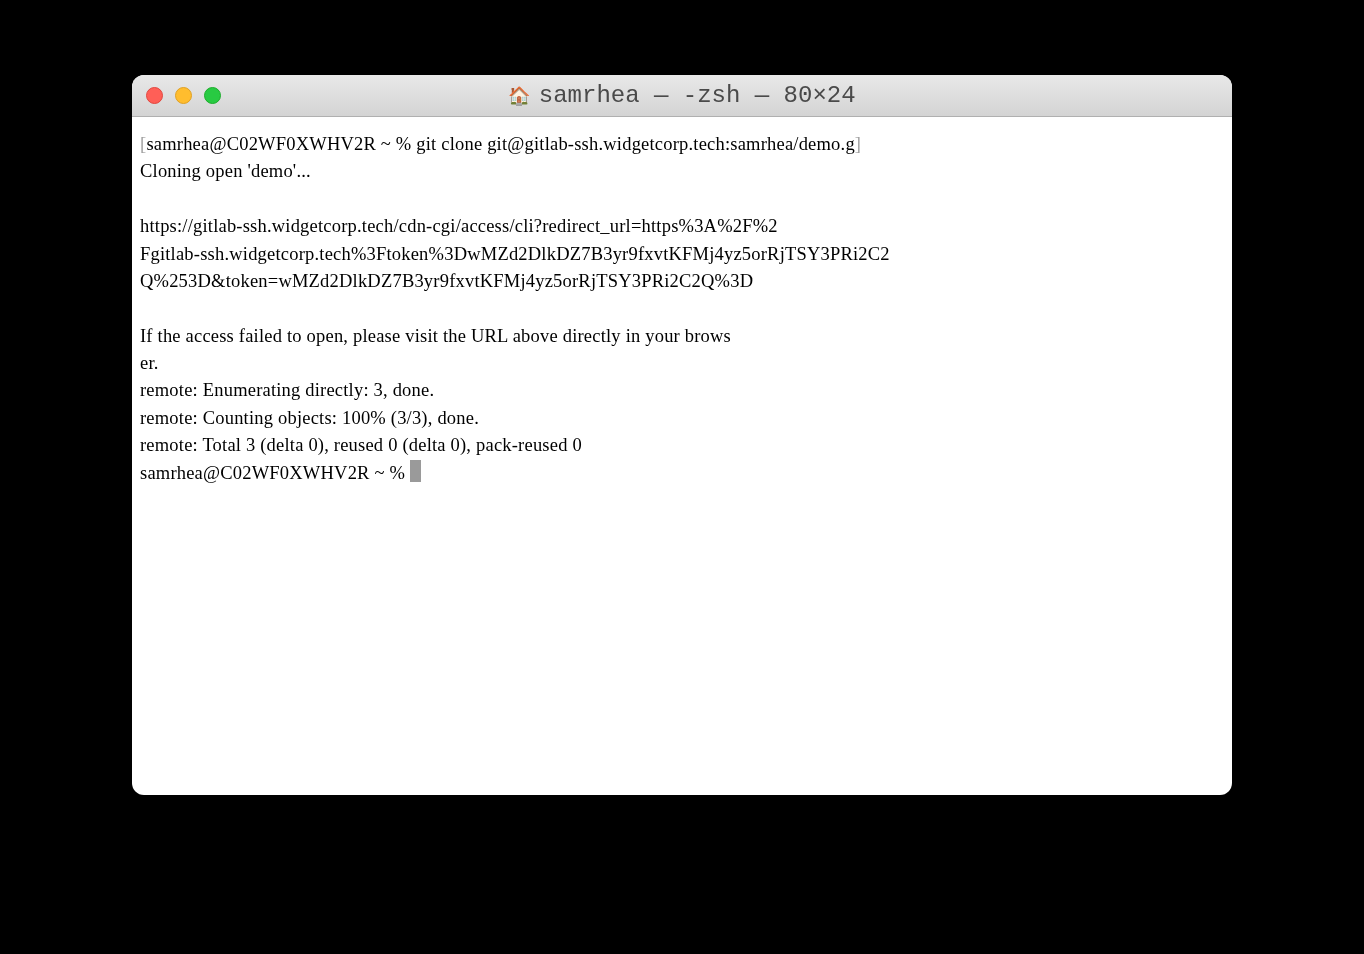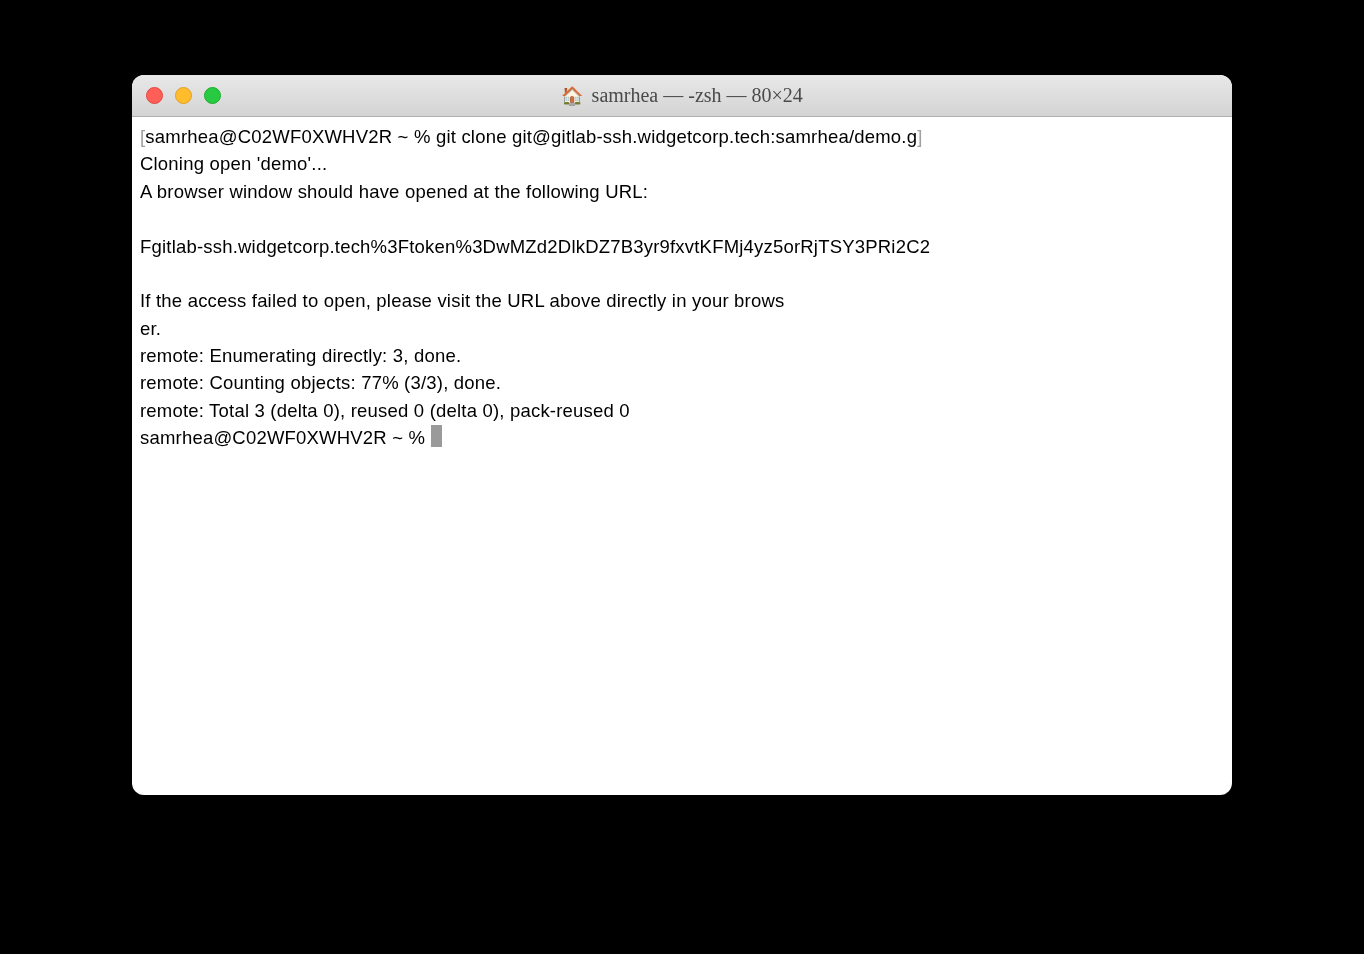--- a/index.html
+++ b/index.html
@@ -75,36 +75,37 @@
       align-items: center;
       gap: 8px;
     }
     
     .title-icon {
       font-size: 18px;
       line-height: 1;
     }
     
     .title-text {
-      font-family: Liberation Serif, serif;
-      font-size: 20px;
+      font-family: Liberation Mono, monospace;
+      font-size: 24px;
       color: #4a4a4a;
       font-weight: 400;
     }
     
     .terminal-content {
       flex: 1;
       padding: 6px 8px;
       font-size: 18.5px;
       line-height: 1.48;
       color: #000000;
-      font-family: Liberation Sans, sans-serif;
+      font-family: Liberation Serif, serif;
       letter-spacing: 0.2px;
       overflow: hidden;
       word-break: break-all;
+      margin-top: 8px;
     }
     
     .terminal-content .line {
       white-space: pre-wrap;
       word-break: break-all;
     }
     
     .terminal-content .bracket {
       color: #a0a0a0;
     }
@@ -135,25 +136,26 @@
     </div>
     <div class="title-container">
       <span class="title-icon">🏠</span>
       <span class="title-text">samrhea — -zsh — 80×24</span>
     </div>
   </div>
 
   <div class="terminal-content">
     <div class="line"><span class="bracket">[</span><span>samrhea@C02WF0XWHV2R ~ % </span><span>git clone git@gitlab-ssh.widgetcorp.tech:samrhea/demo.g</span><span class="bracket">]</span></div>
     <div class="line">Cloning open 'demo'...</div>
-    <div class="line">A browser window should have opened at the following URL:</div>
     <div class="blank-line"></div>
+    <div class="line">https://gitlab-ssh.widgetcorp.tech/cdn-cgi/access/cli?redirect_url=https%3A%2F%2</div>
     <div class="line">Fgitlab-ssh.widgetcorp.tech%3Ftoken%3DwMZd2DlkDZ7B3yr9fxvtKFMj4yz5orRjTSY3PRi2C2</div>
+    <div class="line">Q%253D&amp;token=wMZd2DlkDZ7B3yr9fxvtKFMj4yz5orRjTSY3PRi2C2Q%3D</div>
     <div class="blank-line"></div>
     <div class="line">If the access failed to open, please visit the URL above directly in your brows</div>
     <div class="line">er.</div>
     <div class="line">remote: Enumerating directly: 3, done.</div>
-    <div class="line">remote: Counting objects: 77% (3/3), done.</div>
+    <div class="line">remote: Counting objects: 100% (3/3), done.</div>
     <div class="line">remote: Total 3 (delta 0), reused 0 (delta 0), pack-reused 0</div>
     <div class="line"><span>samrhea@C02WF0XWHV2R ~ % </span><span class="cursor"></span></div>
   </div>
 
 </div>
 
 </body></html>

